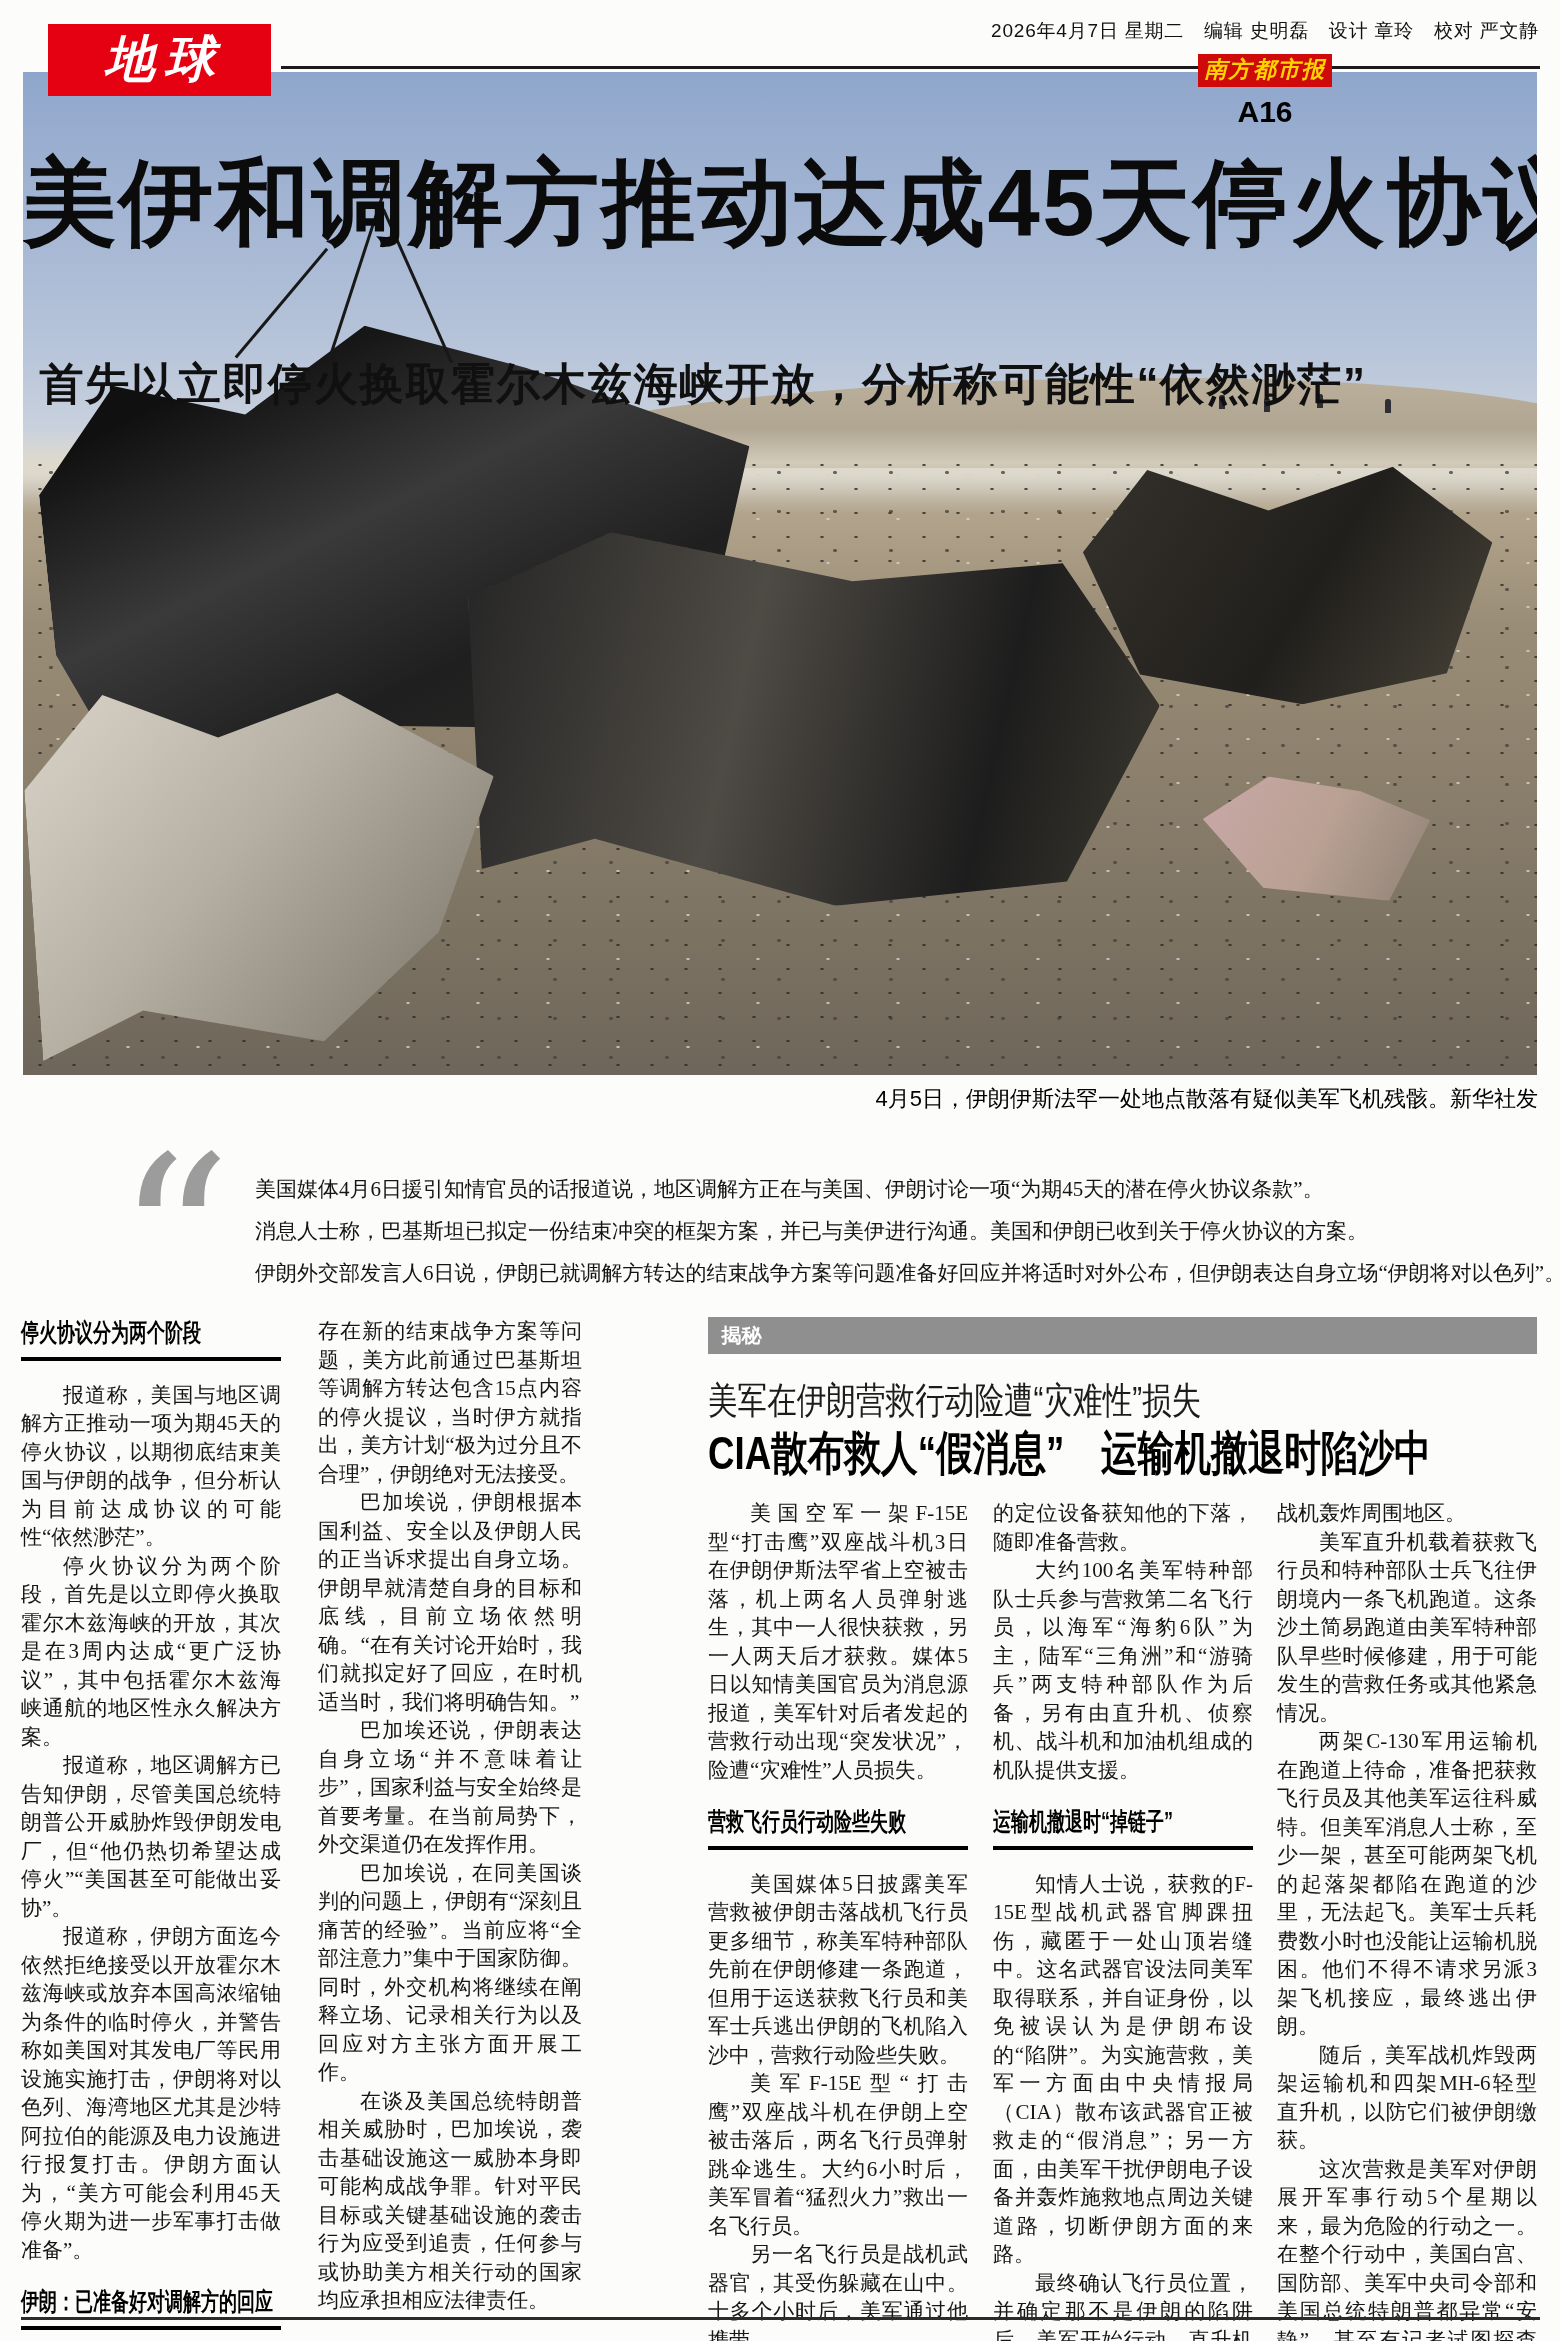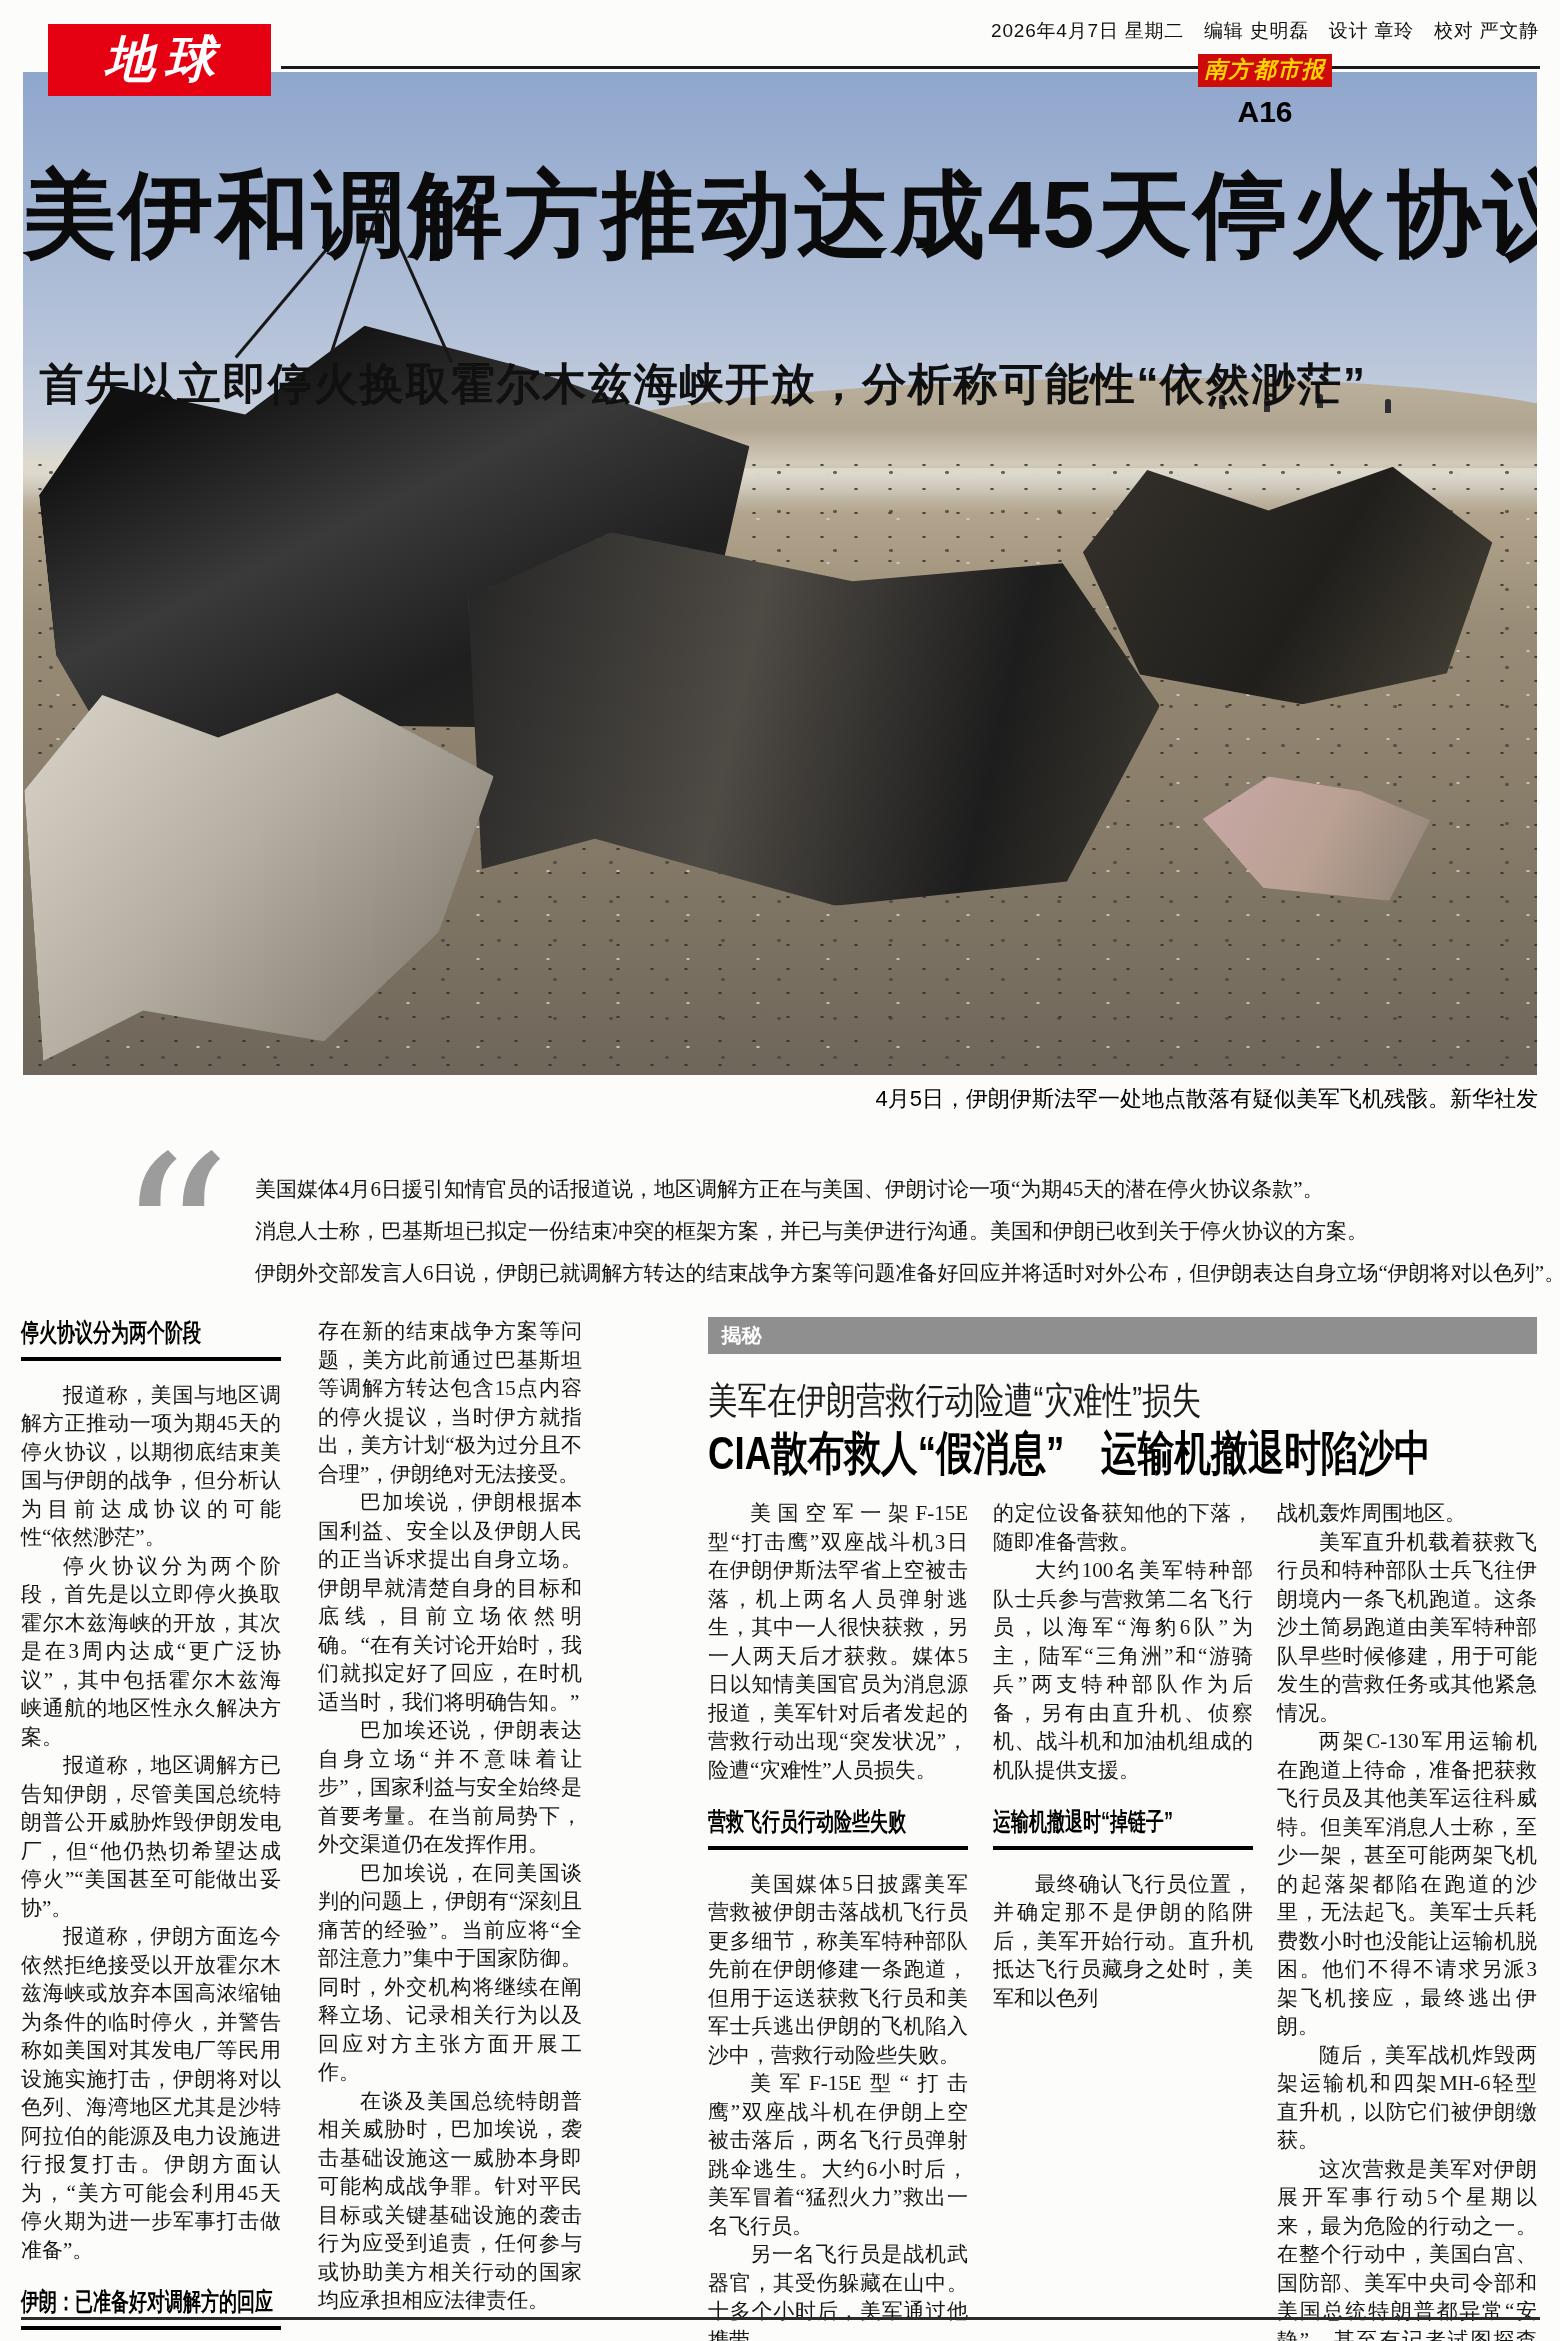--- a/index.html
+++ b/index.html
@@ -53,21 +53,21 @@
     clip-path:polygon(0 40%,15% 5%,45% 20%,75% 0,100% 30%,90% 85%,55% 100%,15% 90%);}
   .w-pink{position:absolute;right:7%;top:70%;width:15%;height:13%;transform:rotate(-3deg);
     background:linear-gradient(120deg,#c9a8a8,#baa193 50%,#8d8276);
     clip-path:polygon(0 30%,30% 0,70% 15%,100% 40%,80% 100%,25% 85%);}
   .pole{position:absolute;background:#181818;}
   .pole1{left:22%;top:10%;width:3.4px;height:201px;transform:rotate(18deg);}
   .pole2{left:26%;top:13%;width:2.5px;height:168px;transform:rotate(-24deg);}
   .pole3{left:17%;top:16%;width:2.5px;height:142px;transform:rotate(40deg);}
   .person{position:absolute;width:5.9px;height:14.2px;background:#2e2e33;border-radius:2.5px 2.5px 0 0;}
   .p1{left:79%;top:32.2%;} .p2{left:82%;top:32.5%;} .p3{left:85.5%;top:32.1%;} .p4{left:90%;top:32.6%;}
-  .photo h1{position:absolute;left:0;right:0;top:80px;z-index:3;margin:0;
+  .photo h1{position:absolute;left:0;right:0;top:68px;z-index:3;margin:0;
     font-family:"Liberation Sans","DejaVu Sans",sans-serif;font-weight:900;font-size:94px;
     letter-spacing:2.5px;color:var(--headline_black);white-space:nowrap;}
   .photo h2{position:absolute;left:17px;top:283px;z-index:3;margin:0;
     font-family:"Liberation Sans","DejaVu Sans",sans-serif;font-weight:700;font-size:44px;
     letter-spacing:1.7px;color:#101010;white-space:nowrap;}
 
   .caption{position:absolute;top:1084px;right:22px;font-family:"Liberation Sans","DejaVu Sans",sans-serif;
     font-size:22px;color:#000;}
 
   
@@ -188,20 +188,21 @@
   </section>
   <section class="col col-r2">
     <div>
         <p class="para cont">的定位设备获知他的下落，随即准备营救。</p>
         <p class="para">大约100名美军特种部队士兵参与营救第二名飞行员，以海军“海豹6队”为主，陆军“三角洲”和“游骑兵”两支特种部队作为后备，另有由直升机、侦察机、战斗机和加油机组成的机队提供支援。</p>
       </div>
     <h3 class="sub-head mt">
       <span>运输机撤退时“掉链子”</span>
     </h3>
     <div>
+        <p class="para">知情人士说，获救的F-15E型战机武器官脚踝扭伤，藏匿于一处山顶岩缝中。这名武器官设法同美军取得联系，并自证身份，以免被误认为是伊朗布设的“陷阱”。为实施营救，美军一方面由中央情报局（CIA）散布该武器官正被救走的“假消息”；另一方面，由美军干扰伊朗电子设备并轰炸施救地点周边关键道路，切断伊朗方面的来路。</p>
         <p class="para">最终确认飞行员位置，并确定那不是伊朗的陷阱后，美军开始行动。直升机抵达飞行员藏身之处时，美军和以色列</p>
       </div>
   </section>
   <section class="col col-r3">
     <div>
         <p class="para cont">战机轰炸周围地区。</p>
         <p class="para">美军直升机载着获救飞行员和特种部队士兵飞往伊朗境内一条飞机跑道。这条沙土简易跑道由美军特种部队早些时候修建，用于可能发生的营救任务或其他紧急情况。</p>
         <p class="para">两架C-130军用运输机在跑道上待命，准备把获救飞行员及其他美军运往科威特。但美军消息人士称，至少一架，甚至可能两架飞机的起落架都陷在跑道的沙里，无法起飞。美军士兵耗费数小时也没能让运输机脱困。他们不得不请求另派3架飞机接应，最终逃出伊朗。</p>
         <p class="para">随后，美军战机炸毁两架运输机和四架MH-6轻型直升机，以防它们被伊朗缴获。</p>
         <p class="para">这次营救是美军对伊朗展开军事行动5个星期以来，最为危险的行动之一。在整个行动中，美国白宫、国防部、美军中央司令部和美国总统特朗普都异常“安静”，甚至有记者试图探查特朗普是否生病住院。</p>

